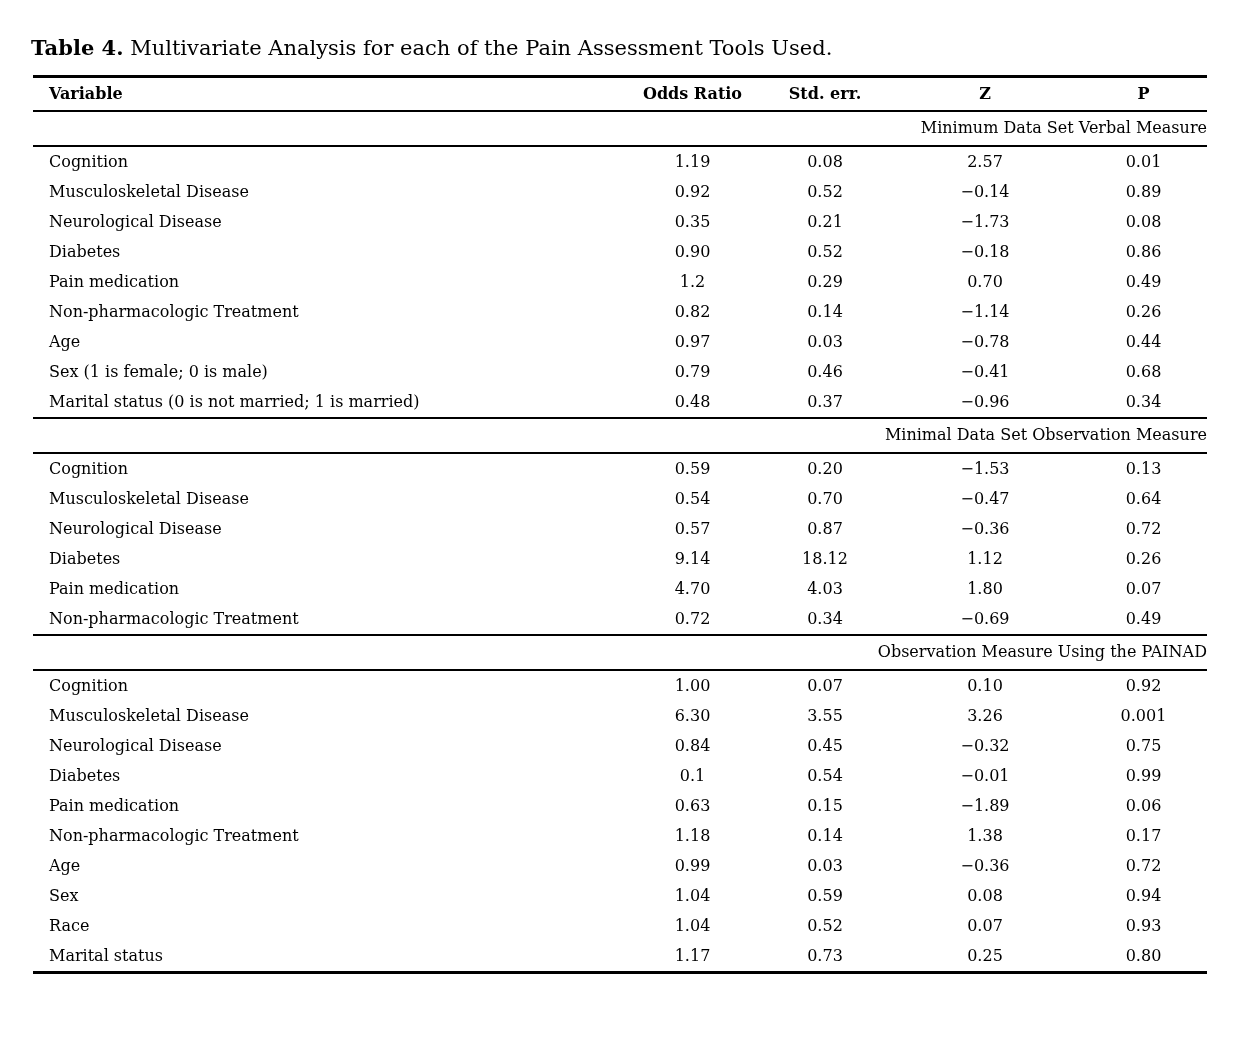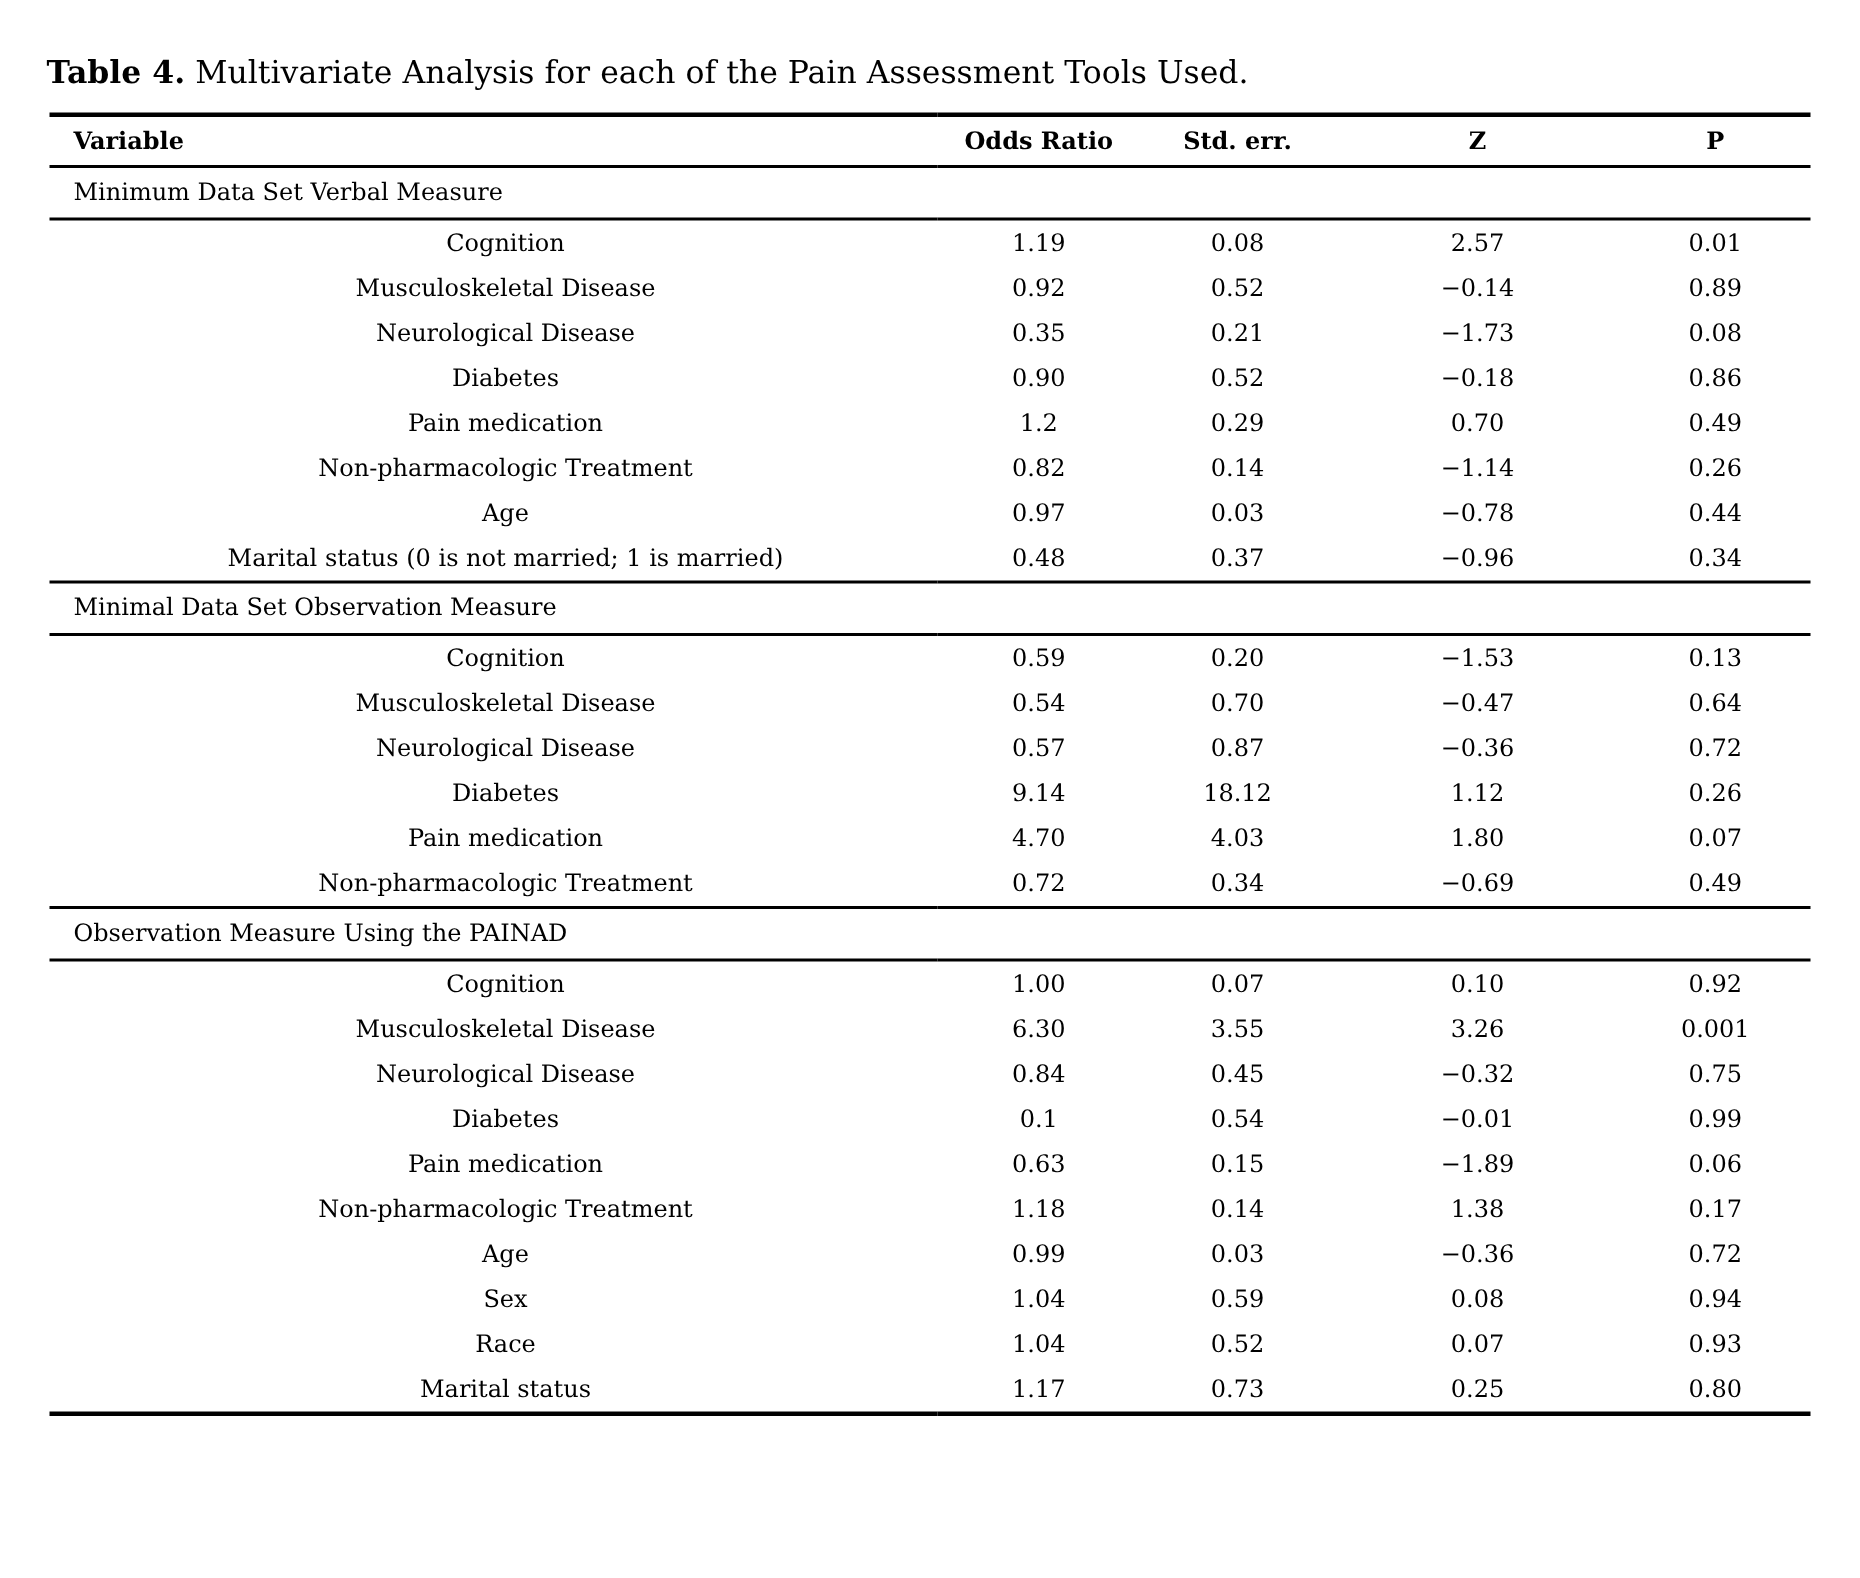--- a/index.html
+++ b/index.html
@@ -54,29 +54,29 @@
     text-align: left;
     padding-left: 16px;
   }
   tr.section-row {
     border-top: 2.5px solid #000000;
     border-bottom: 2.5px solid #000000;
   }
   td.section-header {
     padding: 4px 0 6px 16px;
     line-height: 23px;
-    text-align: left;
+    text-align: right;
     white-space: nowrap;
   }
   tbody td {
     padding: 3px 0 4px;
     line-height: 23px;
   }
   tbody td.var {
-    text-align: center;
+    text-align: left;
     padding-left: 16px;
     white-space: nowrap;
   }
   tbody td.num {
     text-align: center;
     white-space: nowrap;
   }
   tbody tr:last-child {
     border-bottom: 3px solid #000000;
   }
@@ -152,20 +152,27 @@
           <td class="num">0.26</td>
         </tr>
         <tr>
           <td class="var">Age</td>
           <td class="num">0.97</td>
           <td class="num">0.03</td>
           <td class="num">−0.78</td>
           <td class="num">0.44</td>
         </tr>
         <tr>
+          <td class="var">Sex (1 is female; 0 is male)</td>
+          <td class="num">0.79</td>
+          <td class="num">0.46</td>
+          <td class="num">−0.41</td>
+          <td class="num">0.68</td>
+        </tr>
+        <tr>
           <td class="var">Marital status (0 is not married; 1 is married)</td>
           <td class="num">0.48</td>
           <td class="num">0.37</td>
           <td class="num">−0.96</td>
           <td class="num">0.34</td>
         </tr>
         <tr class="section-row">
           <td colspan="5" class="section-header">Minimal Data Set Observation Measure</td>
         </tr>
         <tr>

